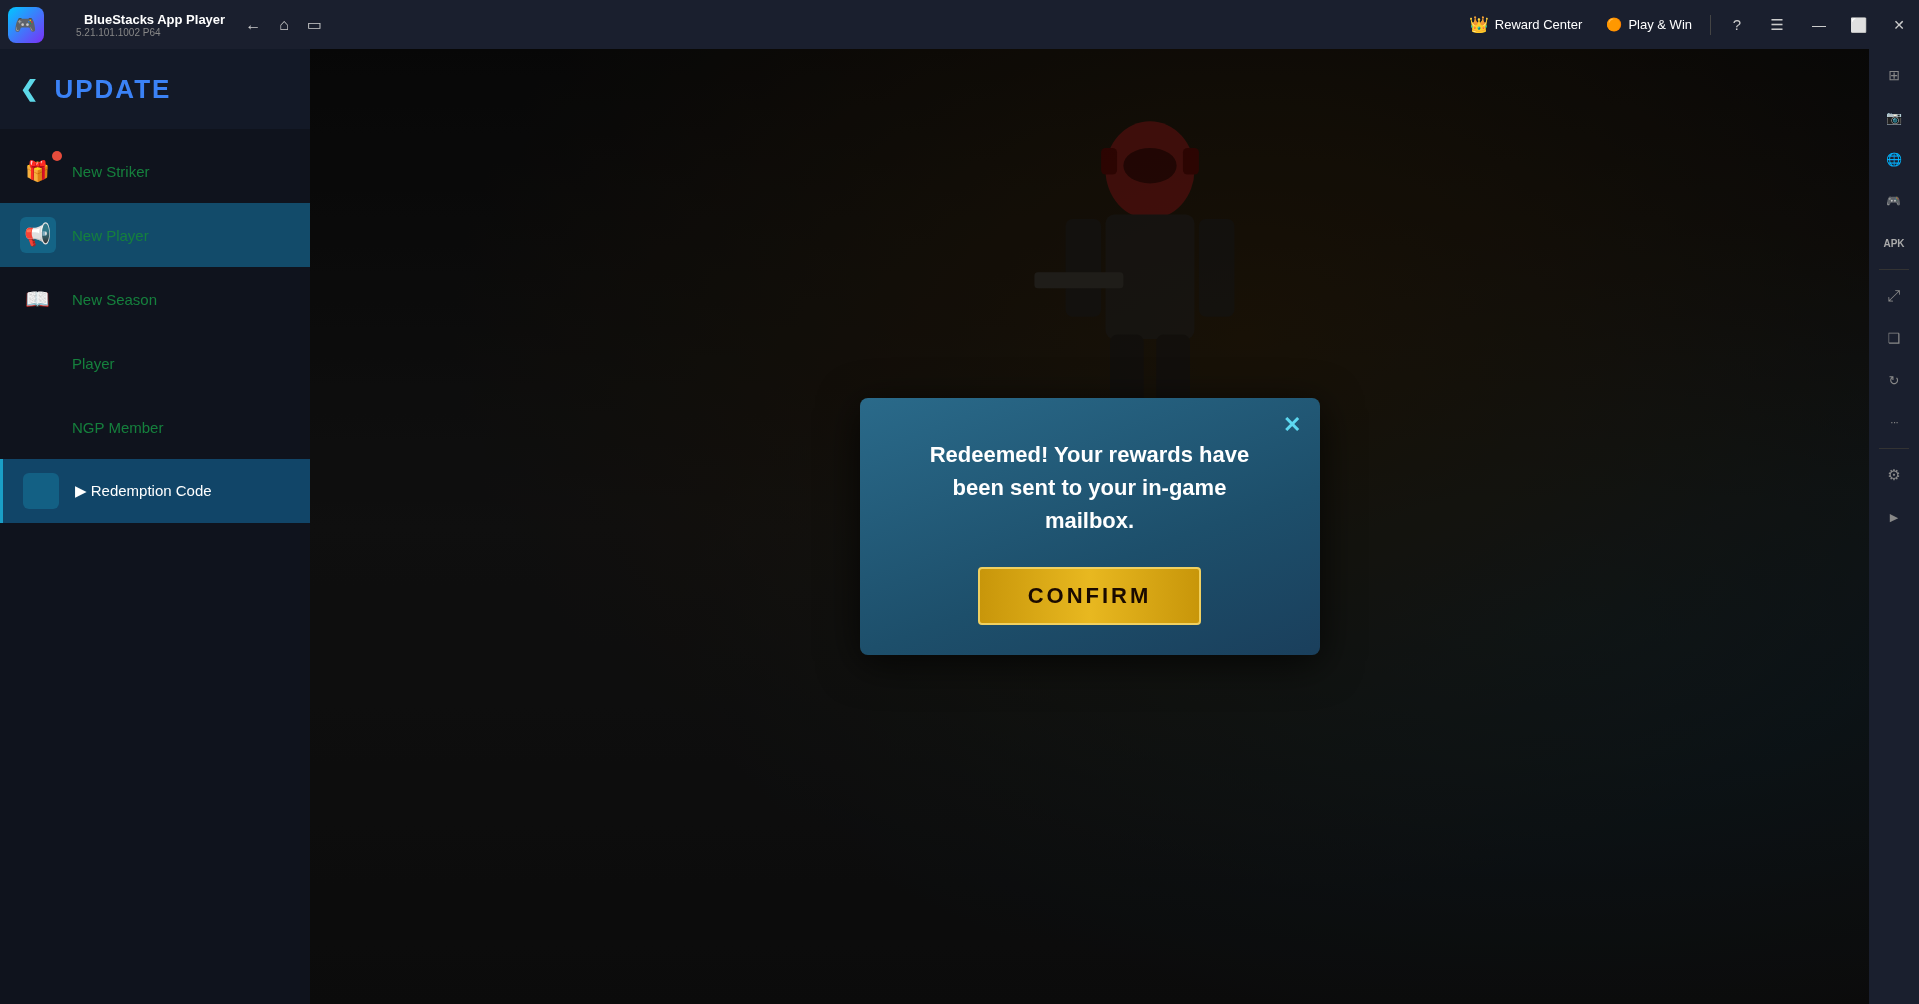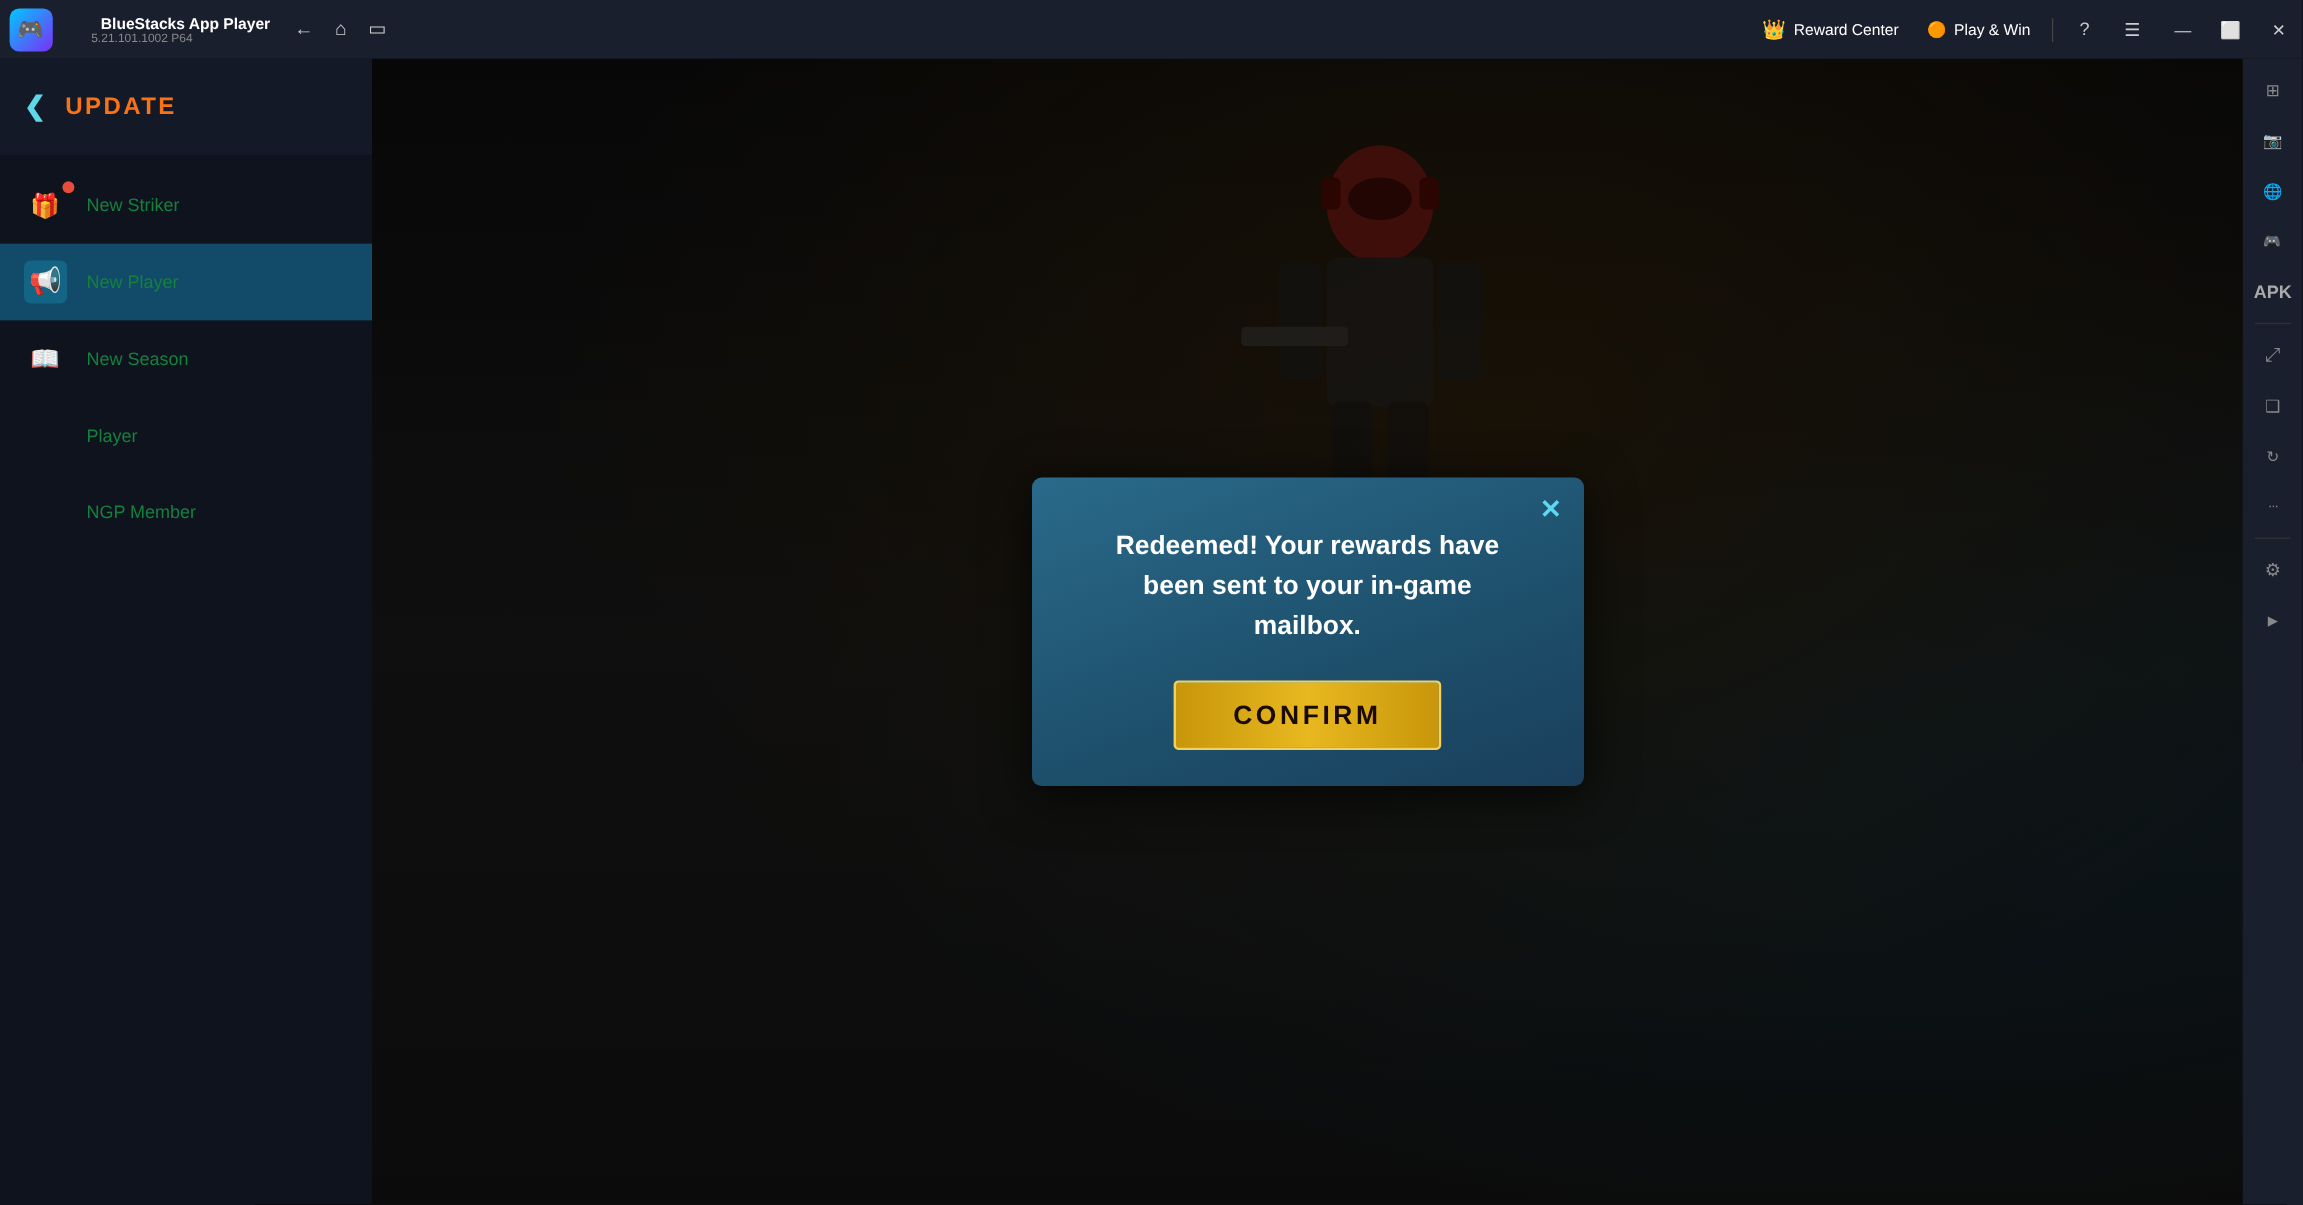--- a/index.html
+++ b/index.html
@@ -181,22 +181,22 @@
     }
     .back-btn {
       color: #5dd8e8;
       font-size: 22px;
       cursor: pointer;
       background: none;
       border: none;
       font-weight: bold;
     }
     .sidebar-title {
-      color: #f97316;
-      font-size: 20px;
+      color: #3b82f6;
+      font-size: 26px;
       font-weight: 800;
       letter-spacing: 2px;
       text-transform: uppercase;
     }
     .sidebar-items {
       flex: 1;
       display: flex;
       flex-direction: column;
       padding: 10px 0;
     }
@@ -390,20 +390,24 @@
       <div class="sidebar-item">
         <div class="sidebar-item-icon"></div>
         <span class="sidebar-item-label">Player</span>
       </div>
 
       <div class="sidebar-item">
         <div class="sidebar-item-icon"></div>
         <span class="sidebar-item-label">NGP Member</span>
       </div>
 
+      <div class="sidebar-item active">
+        <div class="sidebar-item-icon"></div>
+        <span class="sidebar-item-label">▶ Redemption Code</span>
+      </div>
     </div>
   </div>
 
   <div id="game-area">
     <div class="game-bg"></div>
 
     <svg class="soldier-figure" viewBox="0 0 300 450" xmlns="http://www.w3.org/2000/svg" opacity="0.5">
 
       <ellipse cx="150" cy="80" rx="50" ry="55" fill="#cc2222"></ellipse>
 
@@ -432,21 +436,21 @@
         </button>
       </div>
     </div>
   </div>
 
   <div id="right-panel">
     <button class="right-icon-btn" title="TV">⊞</button>
     <button class="right-icon-btn" title="Screenshot" style="font-size:13px;">📷</button>
     <button class="right-icon-btn" title="Globe" style="font-size:13px;">🌐</button>
     <button class="right-icon-btn" title="Gamepad" style="font-size:12px;">🎮</button>
-    <button class="right-icon-btn" title="APK" style="font-size:15px;font-weight:bold;color:#aaa;">APK</button>
+    <button class="right-icon-btn" title="APK" style="font-size:10px;font-weight:bold;color:#aaa;">APK</button>
     <div class="right-sep"></div>
     <button class="right-icon-btn" title="Resize" style="font-size:16px;">⤢</button>
     <button class="right-icon-btn" title="Layers" style="font-size:14px;">❑</button>
     <button class="right-icon-btn" style="font-size:13px;">↻</button>
     <button class="right-icon-btn" title="More" style="font-size:11px;letter-spacing:-1px;">···</button>
     <div class="right-sep"></div>
     <button class="right-icon-btn" title="Settings" style="font-size:15px;">⚙</button>
     <button class="right-icon-btn" title="Macro" style="font-size:11px;">▶</button>
   </div>
 

